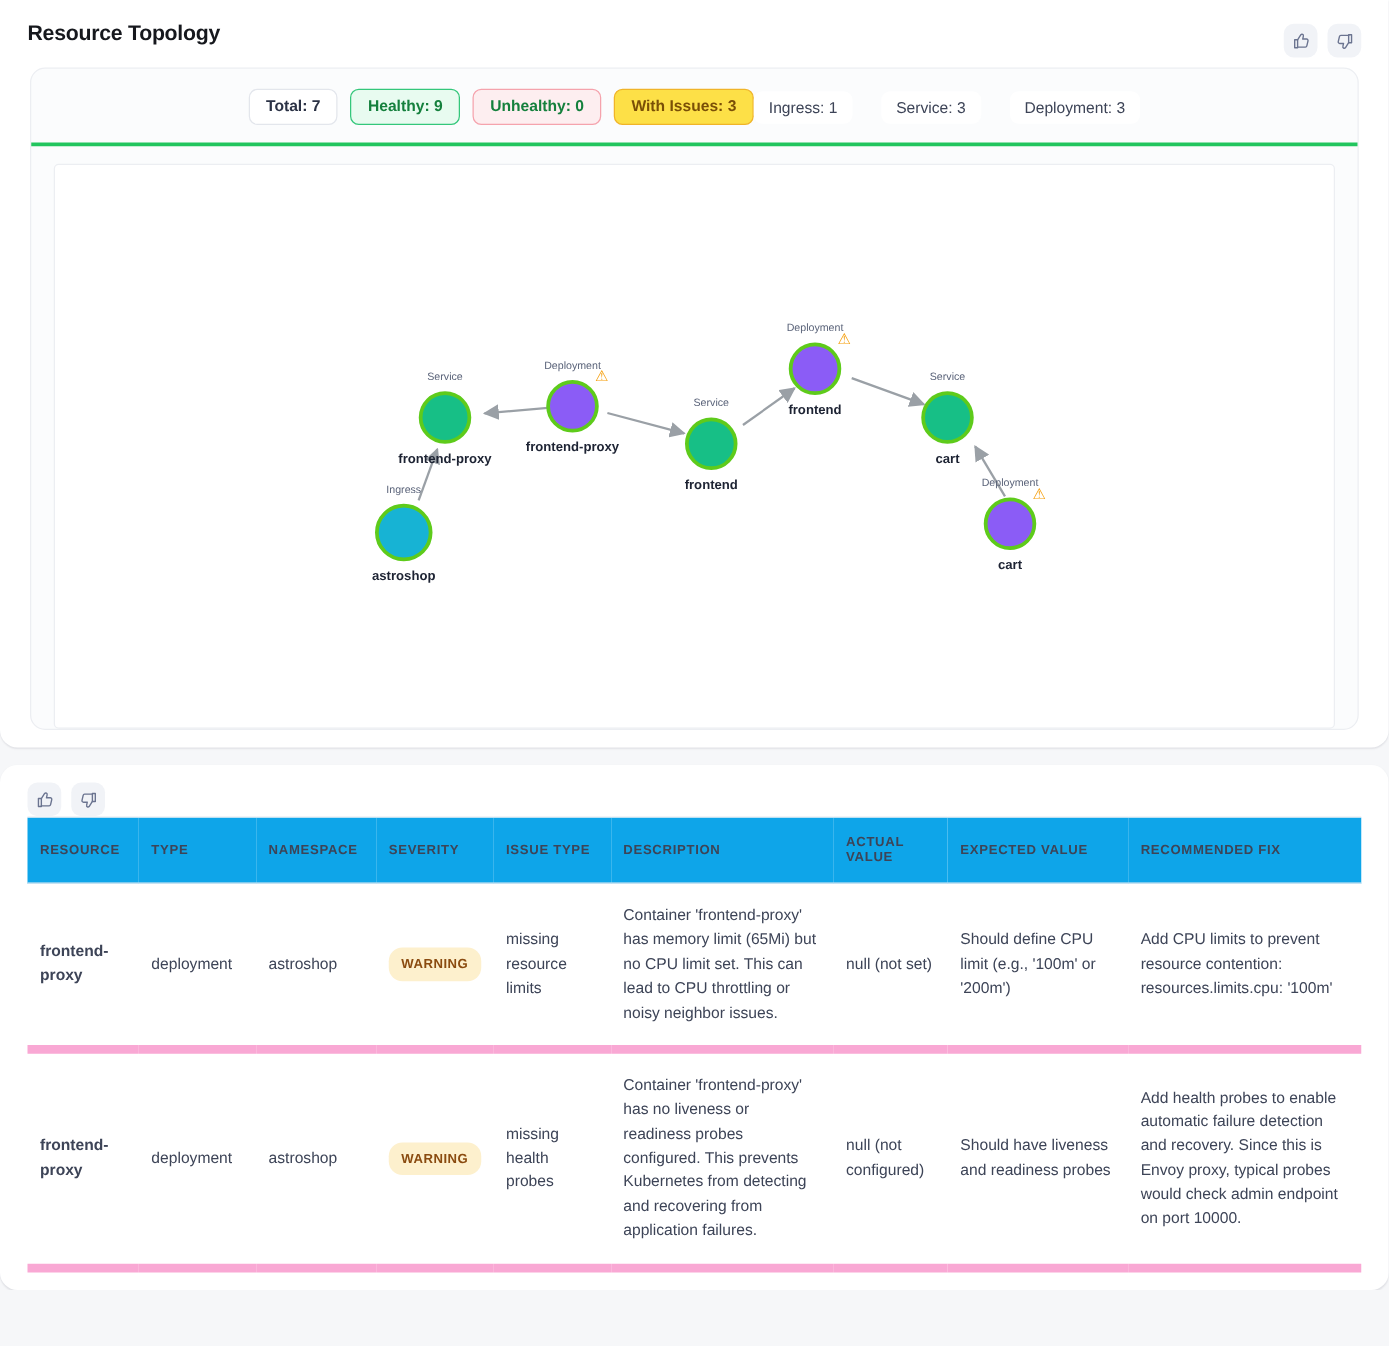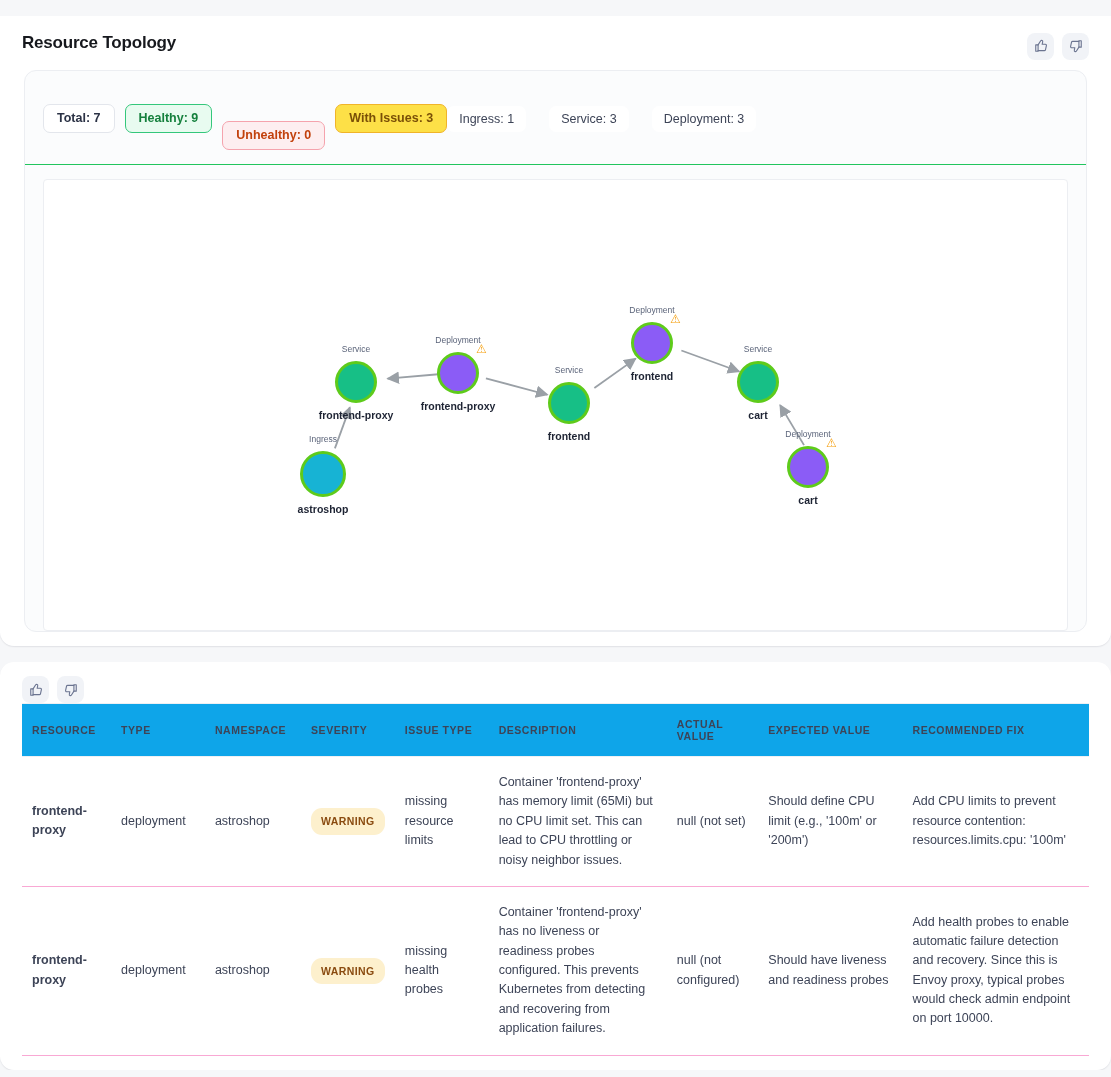--- a/index.html
+++ b/index.html
@@ -16,24 +16,23 @@
     background: #ffffff;
     border-radius: 14px;
     box-shadow: 0 1px 2px rgba(16,24,40,0.05), 0 1px 1px rgba(16,24,40,0.04);
     position: relative;
   }
   .card-topology { margin: 0; padding: 0 0 14px 0; border-radius: 0 0 14px 14px; }
   .card-issues   { margin: 14px 0 0 0; padding: 0 0 0 0; border-radius: 14px; }
 
   .card-head {
     display: flex;
-    align-items: center;
+    align-items: flex-end;
     justify-content: space-between;
     padding: 8px 22px 0 22px;
-    margin-top: 16px;
   }
   .card-title {
     font-size: 17px;
     font-weight: 700;
     letter-spacing: -0.2px;
     color: #16181d;
     line-height: 38px;
   }
   .feedback {
     display: flex;
@@ -55,39 +54,39 @@
   .topo-panel {
     margin: 8px 24px 0 24px;
     border: 1px solid #eceef2;
     border-radius: 12px;
     background: #fbfcfd;
     padding: 0;
   }
   .topo-stats {
     display: flex;
     align-items: center;
-    justify-content: flex-start;
+    justify-content: center;
     padding: 16px 18px 14px 18px;
-    border-bottom: 1px solid #22c55e;
+    border-bottom: 3px solid #22c55e;
   }
   .stat-group { display: flex; gap: 10px; align-items: center; }
   .chip {
     font-size: 12.5px;
     font-weight: 700;
     padding: 6px 13px;
     border-radius: 7px;
     border: 1px solid #e3e6ec;
     background: #ffffff;
     color: #2b3245;
     white-space: nowrap;
     line-height: 1.2;
   }
   .chip.total    { border-color:#e3e6ec; background:#fff;    color:#2b3245; }
   .chip.healthy  { border-color:#34c77b; background:#e8fbf0; color:#15803d; }
-  .chip.unhealthy{ border-color:#f5a3ad; background:#fdeef0; color:#c2410c;margin-top:34px; }
+  .chip.unhealthy{ border-color:#f5a3ad; background:#fdeef0; color:#15803d; }
   .chip.issues   { border-color:#f0b429; background:#fde047; color:#7a4f07; }
   .kind-group { display: flex; gap: 23px; align-items: center; }
   .kind-chip {
     font-size: 12.5px;
     font-weight: 400;
     color: #3d4457;
     background: #ffffff;
     border-radius: 7px;
     padding: 6px 12px;
     white-space: nowrap;
@@ -161,21 +160,21 @@
     color: #3d4457;
     padding: 14px 10px;
     border-top: 1px solid #eef0f4;
     border-bottom: 1px solid #eef0f4;
     vertical-align: middle;
   }
   table.issues tbody td {
     font-size: 12.5px;
     color: #3d4457;
     padding: 16px 10px;
-    border-bottom: 1px solid #f9a8d4;
+    border-bottom: 7px solid #f9a8d4;
     vertical-align: middle;
     line-height: 1.55;
   }
   td.resource { font-weight: 700; color: #1d2333; }
   td.small { font-size: 11px; }
   .sev-badge {
     display: inline-block;
     font-size: 10.5px;
     font-weight: 700;
     letter-spacing: 0.4px;

